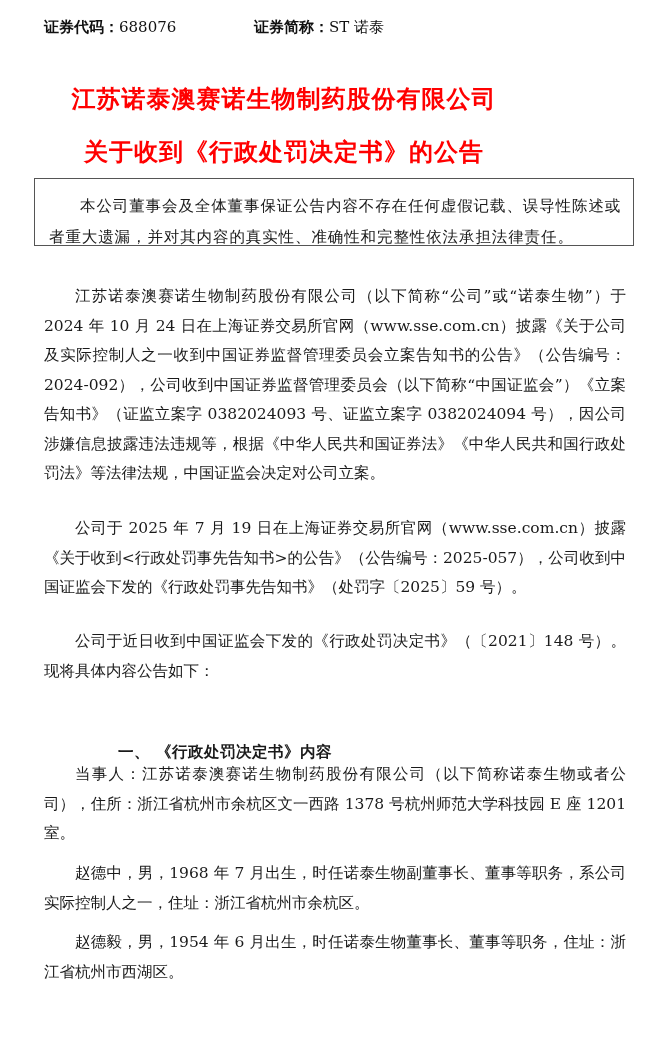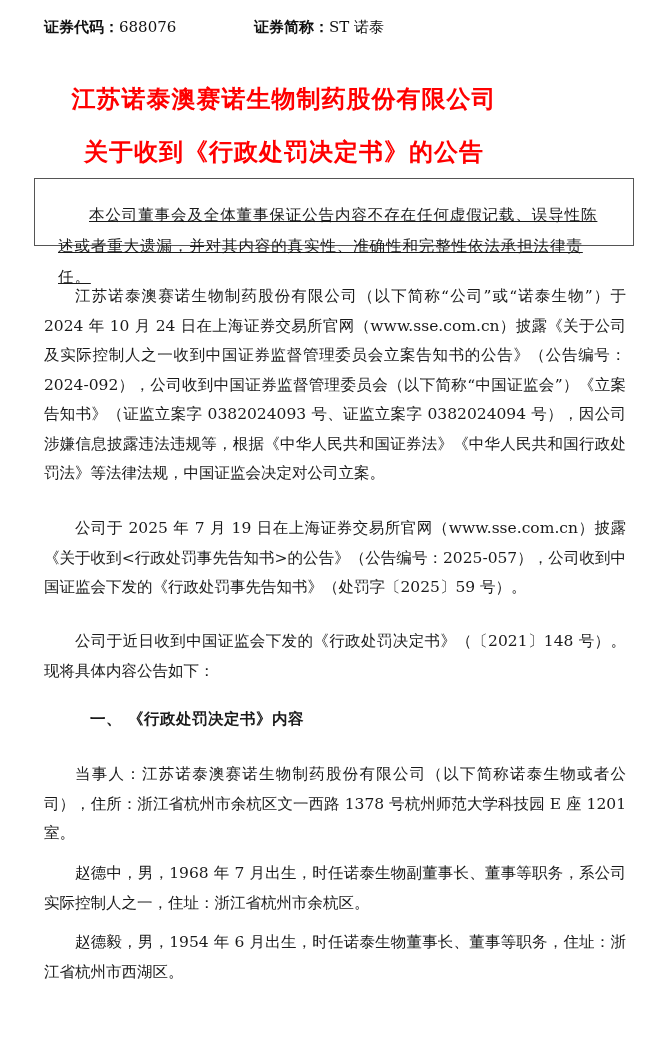--- a/index.html
+++ b/index.html
@@ -57,38 +57,38 @@
       top: 178px;
       width: 600px;
       height: 68px;
       border: 1.5px solid #555;
       box-sizing: border-box;
       padding: 4px 3px 0 6px;
       font-size: 15.5px;
       line-height: 31px;
       letter-spacing: 0.9px;
     }
-    .disclaimer p { margin: 17px; text-indent: 2em; text-decoration: underline; }
+    .disclaimer p { margin: 8px; text-indent: 2em; }
 
     .body-text {
       position: absolute;
       left: 44px;
       width: 590px;
       font-size: 15.5px;
       line-height: 29.5px;
       text-align: justify;
     }
     .body-text p {
       margin: 0 8px 14px 0;
       text-indent: 2em;
     }
     .p1 { top: 282px; }
     .p2 { top: 514px; }
     .p3 { top: 627px; }
-    .sec { top: 709px; }
+    .sec { top: 742px; margin-left: 28px; }
     .p4 { top: 760px; }
     .p5 { top: 859px; }
     .p6 { top: 928px; }
     .section-heading {
       position: absolute;
       left: 90px;
       font-size: 15.5px;
       font-weight: bold;
       letter-spacing: 0.5px;
       white-space: nowrap;

